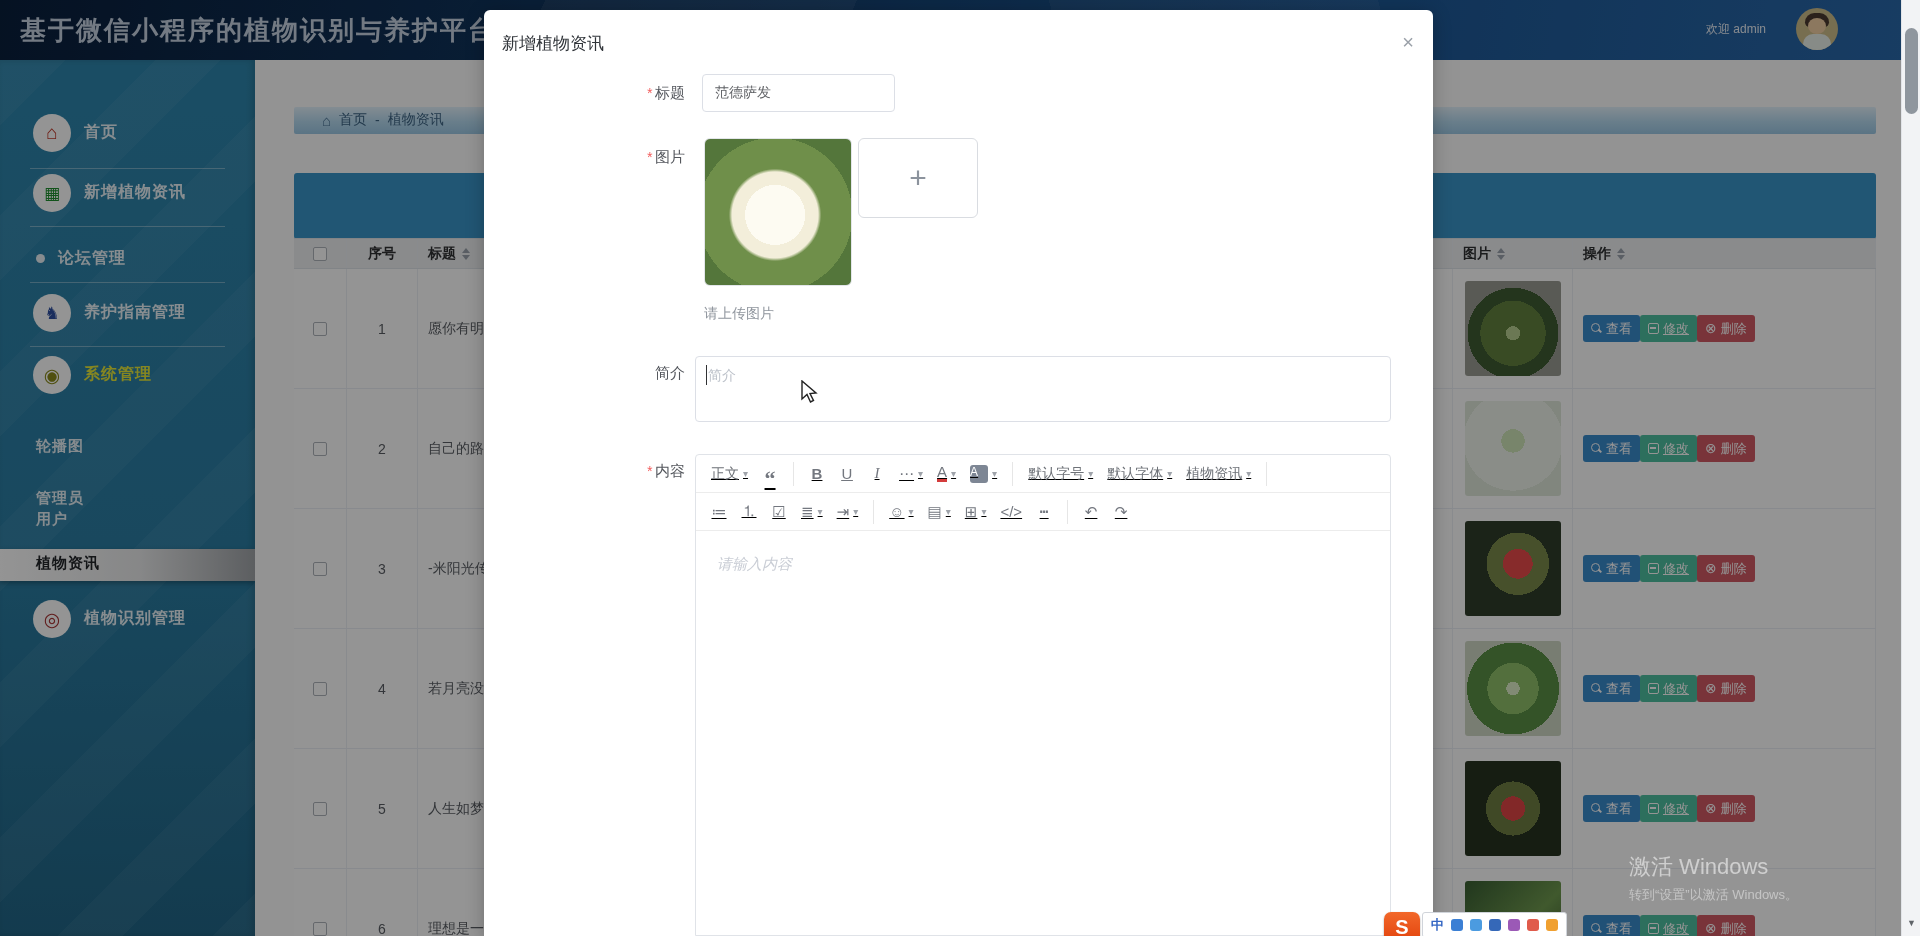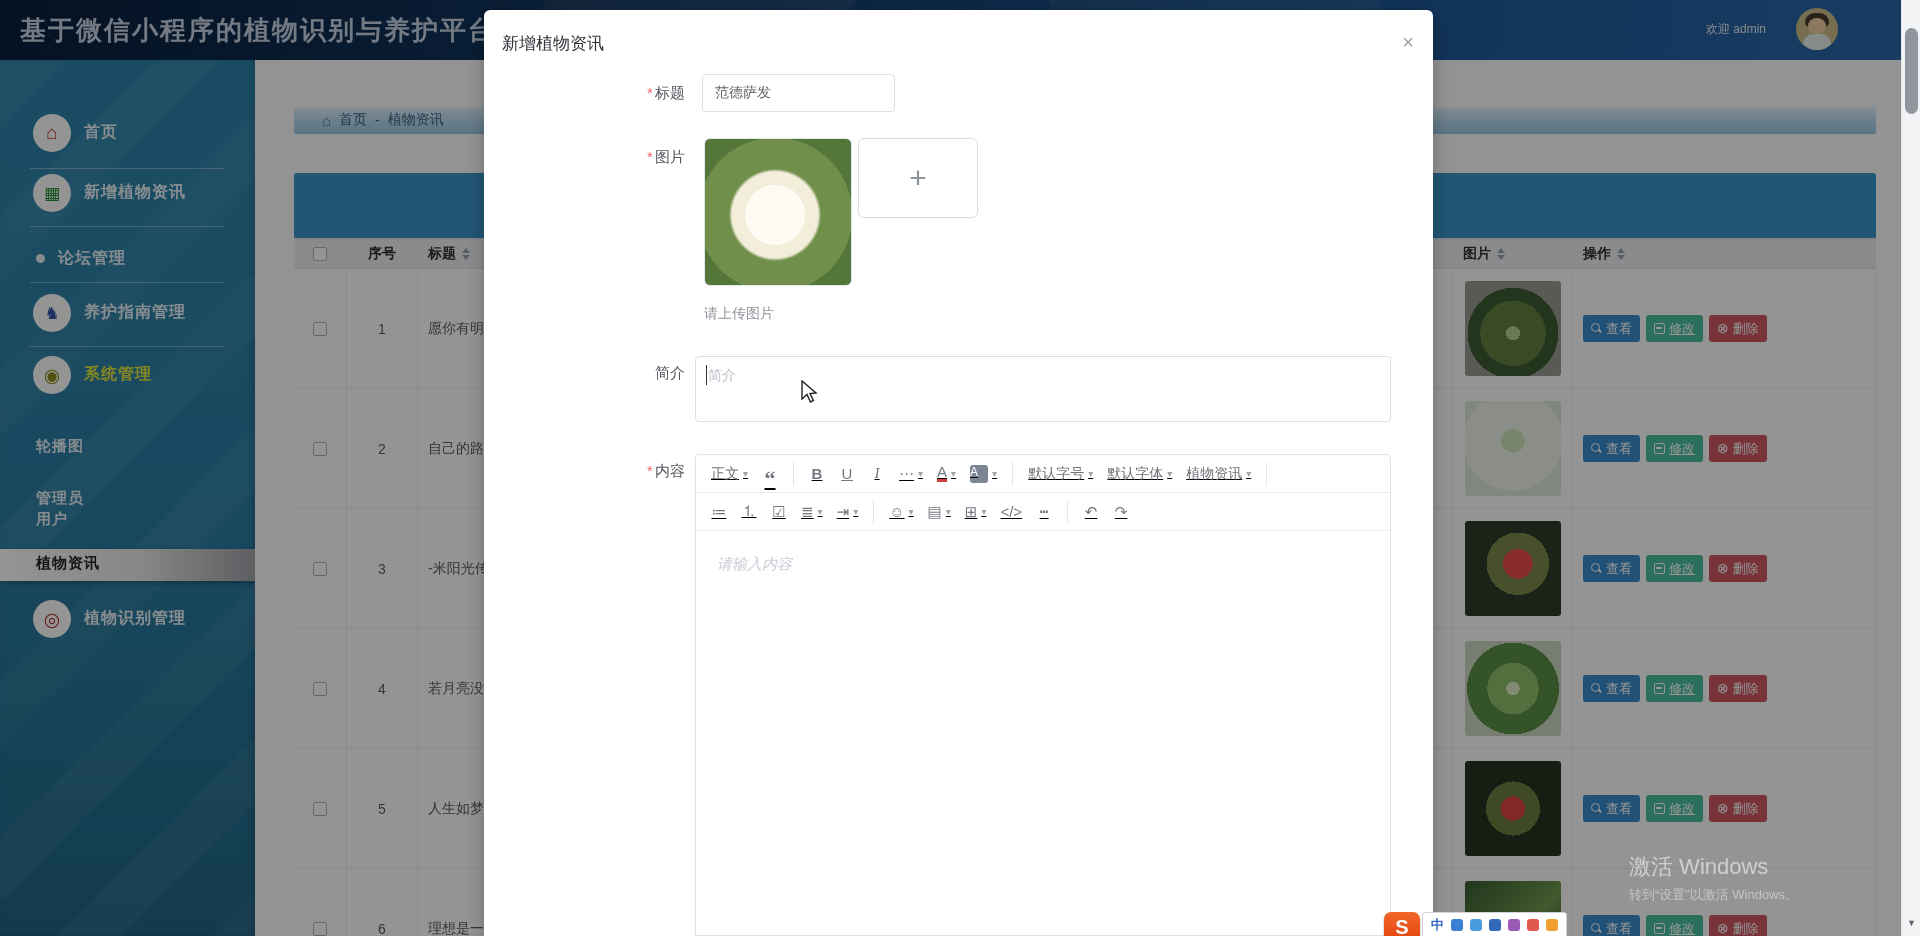--- a/index.html
+++ b/index.html
@@ -70,21 +70,21 @@
   .sort i { width:0; height:0; border-left:4px solid transparent; border-right:4px solid transparent; }
   .sort i.up { border-bottom:5px solid #9ba3ad; }
   .sort i.dn { border-top:5px solid #9ba3ad; }
   .photo { width:96px; height:95px; border-radius:3px; }
   .p1 { background:radial-gradient(circle at 50% 55%,#b9cf92 0 10%,#62813f 10% 46%,#3f5c33 46% 64%,#9a9c93 64%); }
   .p2 { background:radial-gradient(circle at 50% 42%,#cfe6b8 0 16%,#eef3ea 16% 68%,#dfe7da 68%); }
   .p3 { background:radial-gradient(circle at 55% 45%,#e84a4a 0 20%,#7a8a4a 20% 42%,#2f3d2a 42%); }
   .p4 { background:radial-gradient(circle at 50% 50%,#dfeec9 0 10%,#8fbf6a 10% 38%,#5a8f46 38% 68%,#cfd8c5 68%); }
   .p5 { background:radial-gradient(circle at 50% 50%,#e04545 0 18%,#6f7f42 18% 40%,#27331f 40%); }
   .p6 { background:linear-gradient(135deg,#3a5f33 0%,#6f9a4f 55%,#2d4a28 100%); }
-  .acts { display:flex; gap:6px; }
+  .acts { display:flex; }
   .abtn { display:inline-flex; align-items:center; gap:4px; height:27px; padding:0 8px; border:none; border-radius:3px;
           color:#fff; font-size:13px; font-family:inherit; cursor:pointer; }
   .abtn.view { background:#3a8ccc; } .abtn.edit { background:#4fc0a0;text-decoration:underline; } .abtn.del { background:#d05a64; }
   .i-search { position:relative; width:11px; height:11px; }
   .i-search::before { content:""; position:absolute; left:0; top:0; width:7px; height:7px; border:1.5px solid #fff; border-radius:50%; }
   .i-search::after { content:""; position:absolute; left:7px; top:7px; width:4px; height:1.5px; background:#fff; transform:rotate(45deg); }
   .i-edit { position:relative; width:11px; height:11px; border:1.5px solid #fff; border-radius:2px; }
   .i-edit::after { content:""; position:absolute; left:1px; top:3px; width:6px; height:1.5px; background:#fff; }
   .i-del::before { content:"⊗"; font-size:14px; line-height:1; }
 

